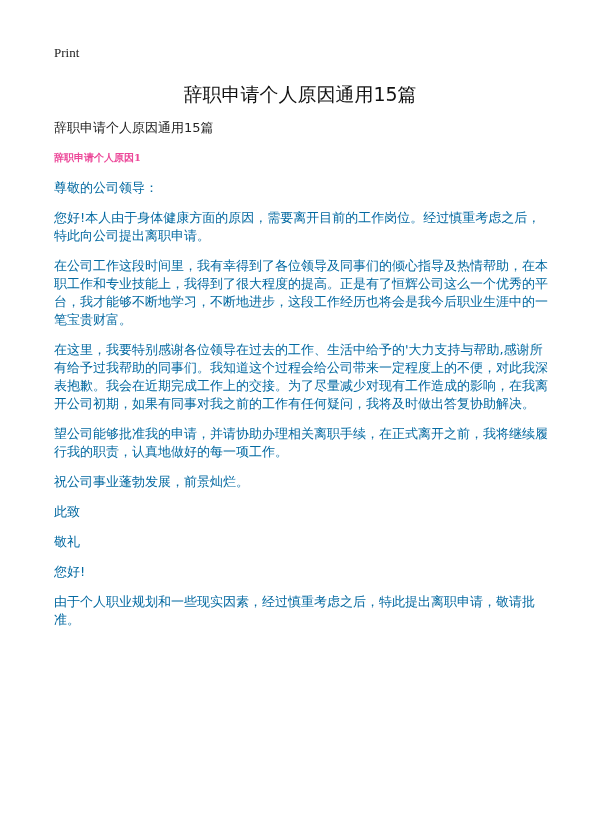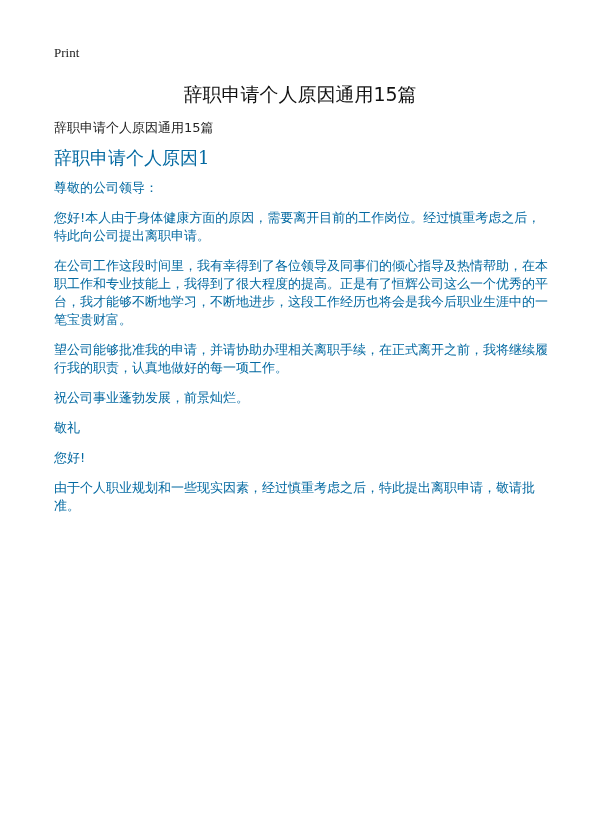--- a/index.html
+++ b/index.html
@@ -48,44 +48,46 @@
       color: #0369a1;
     }
     .subtitle {
       font-size: 13px;
       line-height: 18px;
       margin: 0 0 12px 0;
       color: #222;
     }
     .section-heading {
       font-family: "DejaVu Serif", serif;
-      font-weight: normal;
-      font-size: 18px;
+      font-weight: bold;
+      font-size: 10px;
       line-height: 18px;
       margin: 0 0 12px 0;
-      color: #0369a1;
+      color: #ec4899;
     }
   </style>
 </head>
 <body>
 
 <div class="print-link">Print</div>
 
 <h1 class="doc-title">辞职申请个人原因通用15篇</h1>
 
 <div class="content">
   <div class="subtitle">辞职申请个人原因通用15篇</div>
 
   <div>
     <div class="section-heading">辞职申请个人原因1</div>
     <div class="p">尊敬的公司领导：</div>
     <div class="p">您好!本人由于身体健康方面的原因，需要离开目前的工作岗位。经过慎重考虑之后，特此向公司提出离职申请。</div>
     <div class="p">在公司工作这段时间里，我有幸得到了各位领导及同事们的倾心指导及热情帮助，在本职工作和专业技能上，我得到了很大程度的提高。正是有了恒辉公司这么一个优秀的平台，我才能够不断地学习，不断地进步，这段工作经历也将会是我今后职业生涯中的一笔宝贵财富。</div>
+    <div class="p">在这里，我要特别感谢各位领导在过去的工作、生活中给予的'大力支持与帮助,感谢所有给予过我帮助的同事们。我知道这个过程会给公司带来一定程度上的不便，对此我深表抱歉。我会在近期完成工作上的交接。为了尽量减少对现有工作造成的影响，在我离开公司初期，如果有同事对我之前的工作有任何疑问，我将及时做出答复协助解决。</div>
     <div class="p">望公司能够批准我的申请，并请协助办理相关离职手续，在正式离开之前，我将继续履行我的职责，认真地做好的每一项工作。</div>
     <div class="p">祝公司事业蓬勃发展，前景灿烂。</div>
+    <div class="p">此致</div>
     <div class="p">敬礼</div>
   </div>
 
   <div>
     <div class="p">您好!</div>
     <div class="p">由于个人职业规划和一些现实因素，经过慎重考虑之后，特此提出离职申请，敬请批准。</div>
   </div>
 </div>
 
 </body></html>

